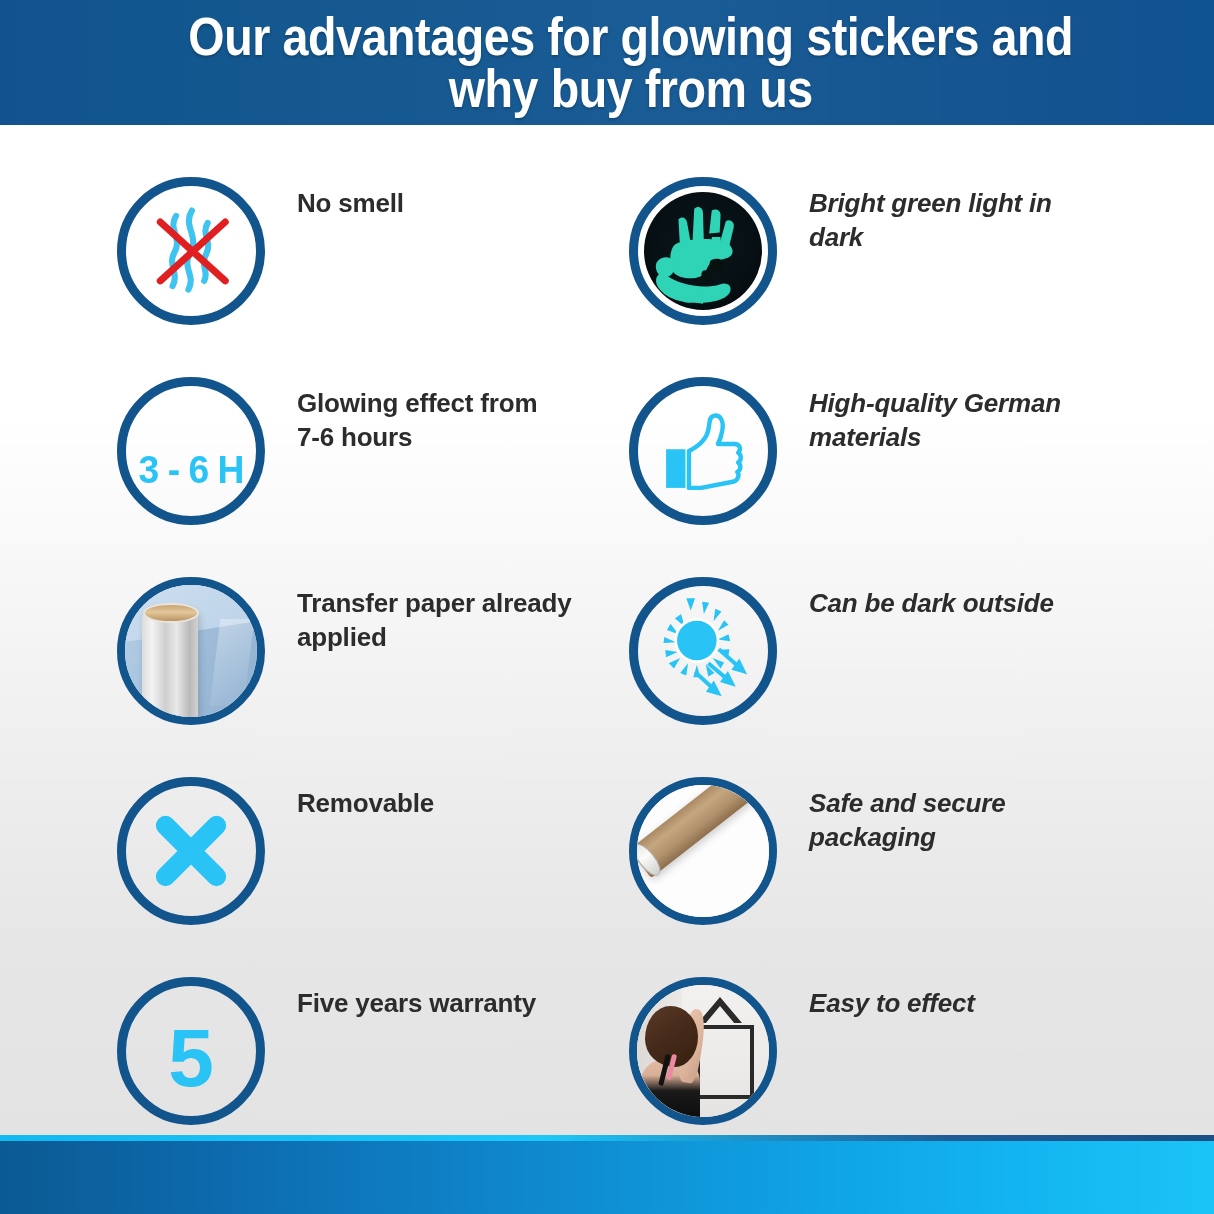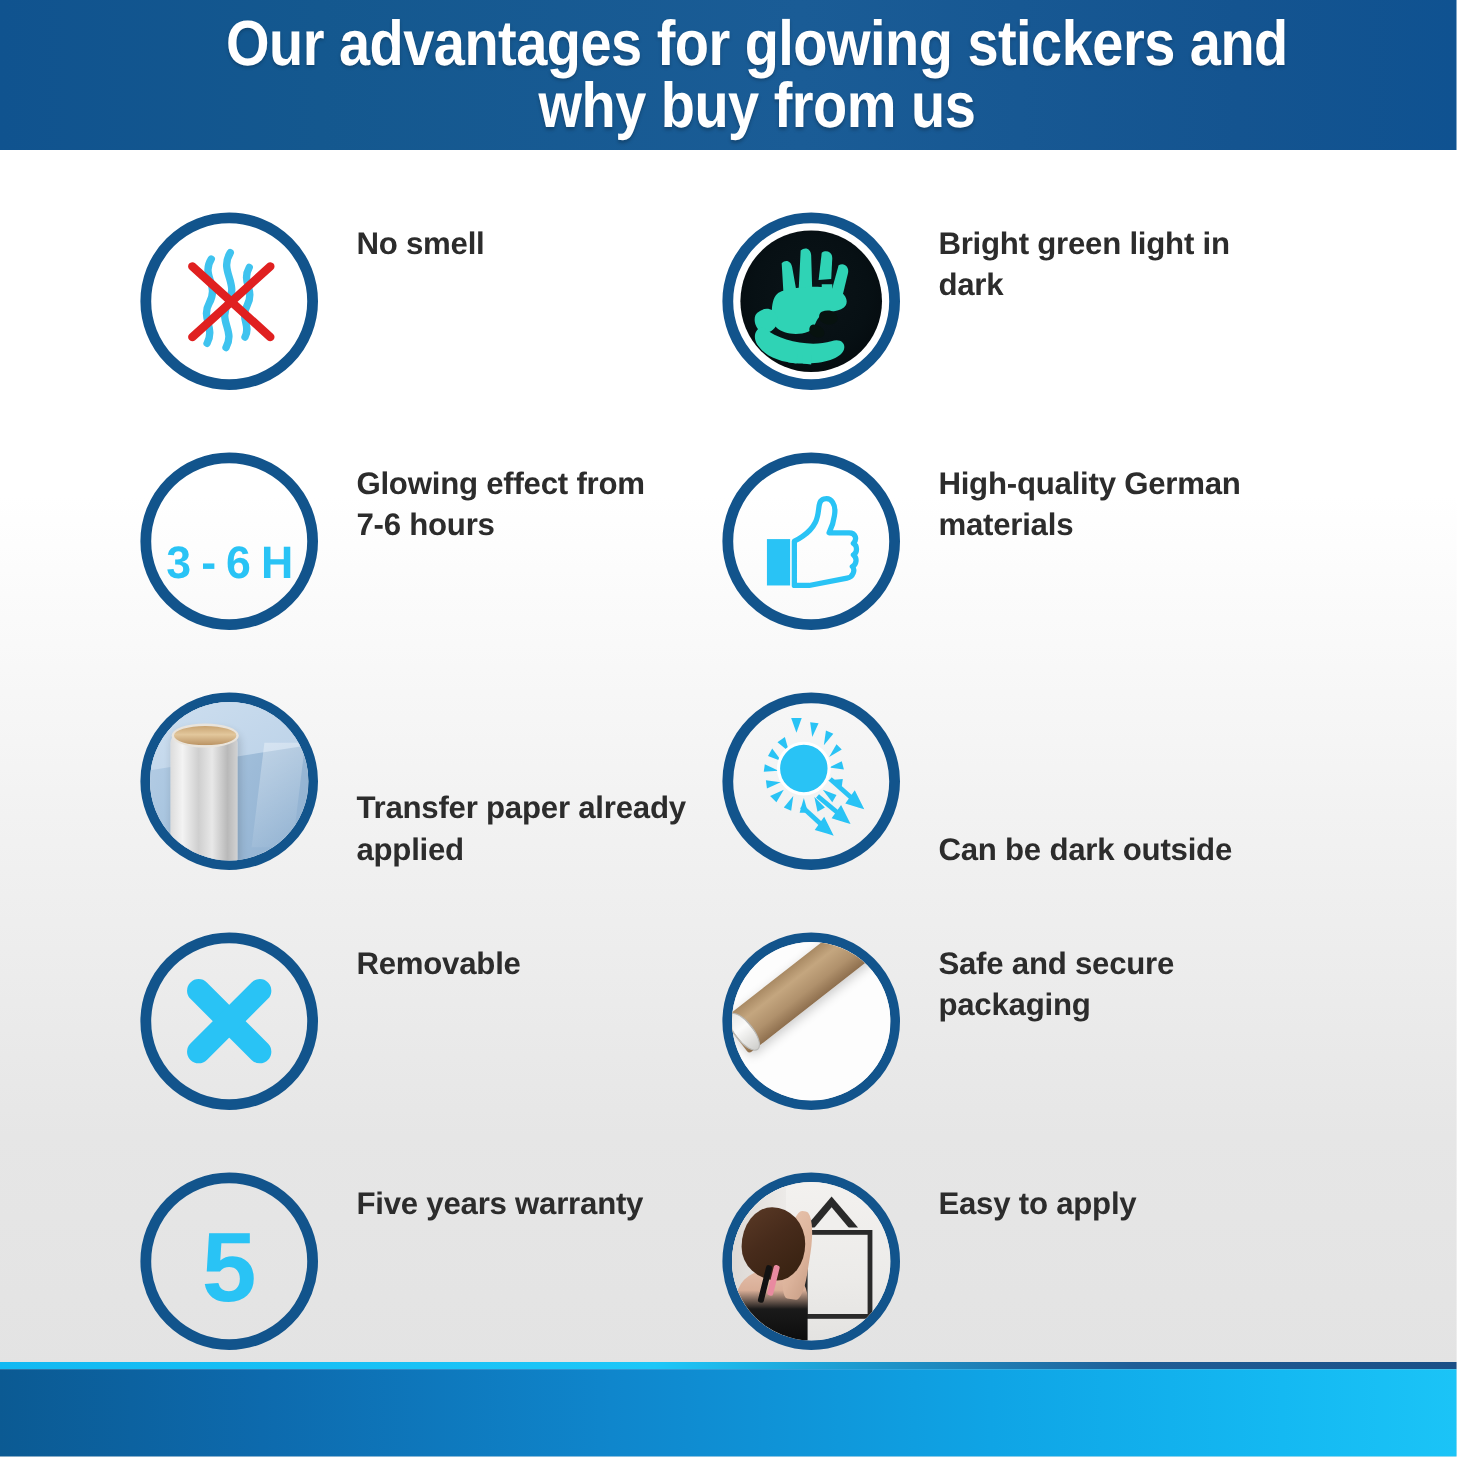--- a/index.html
+++ b/index.html
@@ -297,24 +297,24 @@
     border-radius: 2px;
   }
   .woman-strap.pink {
     left: 24%;
     background: #e98aa0;
     height: 20%;
   }
 
   
   .c0 { left: 117px; }
-  .c1 { left: 602px; }
+  .c1 { left: 629px; font-style: italic; }
   .r0 { top: 52px; }
   .r1 { top: 252px; }
-  .r2 { top: 452px; align-items: flex-end; }
+  .r2 { top: 452px; }
   .r3 { top: 652px; }
   .r4 { top: 852px; }
 </style>
 </head>
 <body>
 
 <div class="poster">
 
   <div class="header-banner">
     <div class="header-title">Our advantages for glowing stickers and
@@ -470,21 +470,21 @@
           <div class="wall-shadow"></div>
           <div class="decal-house"></div>
           <div class="decal-roof"></div>
           <div class="woman-body"></div>
           <div class="woman-arm"></div>
           <div class="woman-hair"></div>
           <div class="woman-strap pink"></div>
           <div class="woman-strap"></div>
         </div>
       </div>
-      <div class="feature-label">Easy to apply</div>
+      <div class="feature-label">Easy to effect</div>
     </div>
 
   </div>
 
   <div class="footer-topline"></div>
   <div class="footer-banner"></div>
 
 </div>
 
 </body></html>

